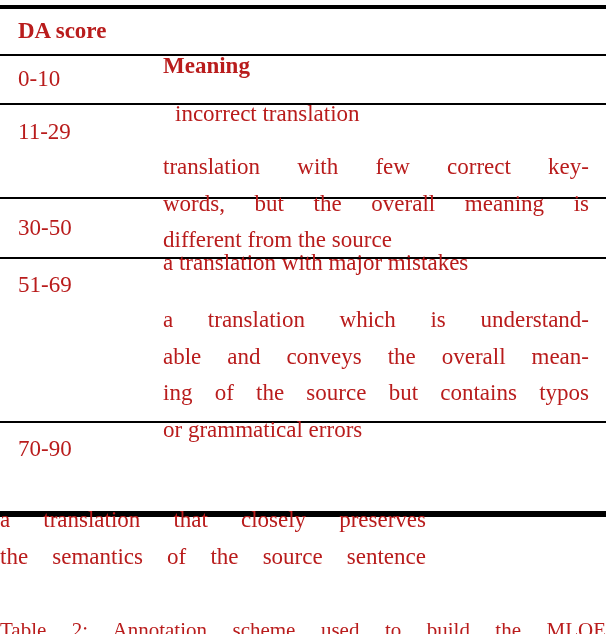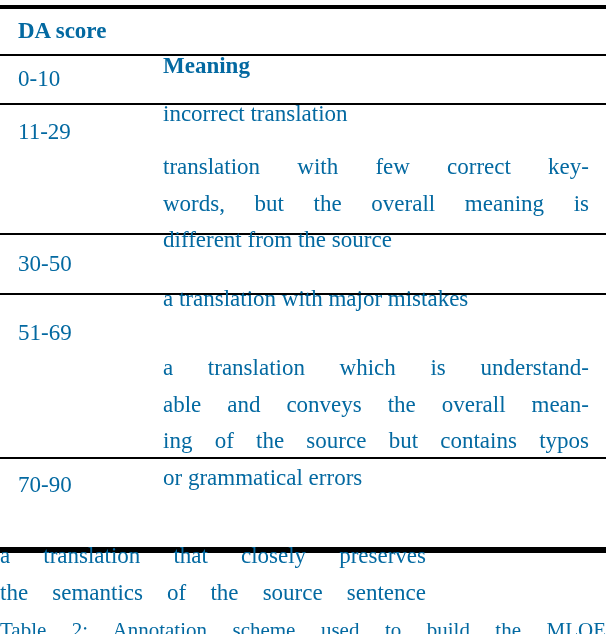--- a/index.html
+++ b/index.html
@@ -2,21 +2,21 @@
 <html><head>
 <meta charset="utf-8">
 <style>
   html, body { margin: 0; padding: 0; background: #ffffff; }
   .page {
     position: relative;
     width: 606px;
     height: 634px;
     background: #ffffff;
     overflow: hidden;
-    color: #0369a1;
+    color: #b91c1c;
     font-family: "Liberation Serif", "DejaVu Serif", serif;
     font-size: 23px;
     line-height: 36.5px;
   }
   .tbl { padding-top: 5px; }
   .rule { width: 606px; background: #000000; }
   .rule.thick { height: 4px; }
   .rule.thin  { height: 2px; }
   .row {
     display: flex;
@@ -29,24 +29,24 @@
     padding-left: 18px;
     flex: none;
   }
   .col2 {
     box-sizing: border-box;
     width: 426px;
     flex: none;
     margin-top: 35px;
   }
   .row-h { height: 44.5px; padding-top: 4px;     font-weight: bold; }
-  .row-0 { height: 47.5px; padding-top: 5.5px; }
-  .row-1 { height: 128px;  padding-top: 9.25px; }
+  .row-0 { height: 47.5px; padding-top: 5.5px; gap: 12px; }
+  .row-1 { height: 92px;  padding-top: 9.25px; }
   .row-2 { height: 58px;   padding-top: 10.75px; }
-  .row-3 { height: 162px;  padding-top: 20px; }
+  .row-3 { height: 162px;  padding-top: 8px; }
   .row-4 { height: 88px;   padding-top: 7.5px; flex-direction: column; }
   .row-5 { height: 48px;   padding-top: 5.75px; }
   .line { text-align: left; }
   .line.fill {
     text-align: justify;
     text-align-last: justify;
   }
   .caption {
     position: absolute;
     left: 0;

